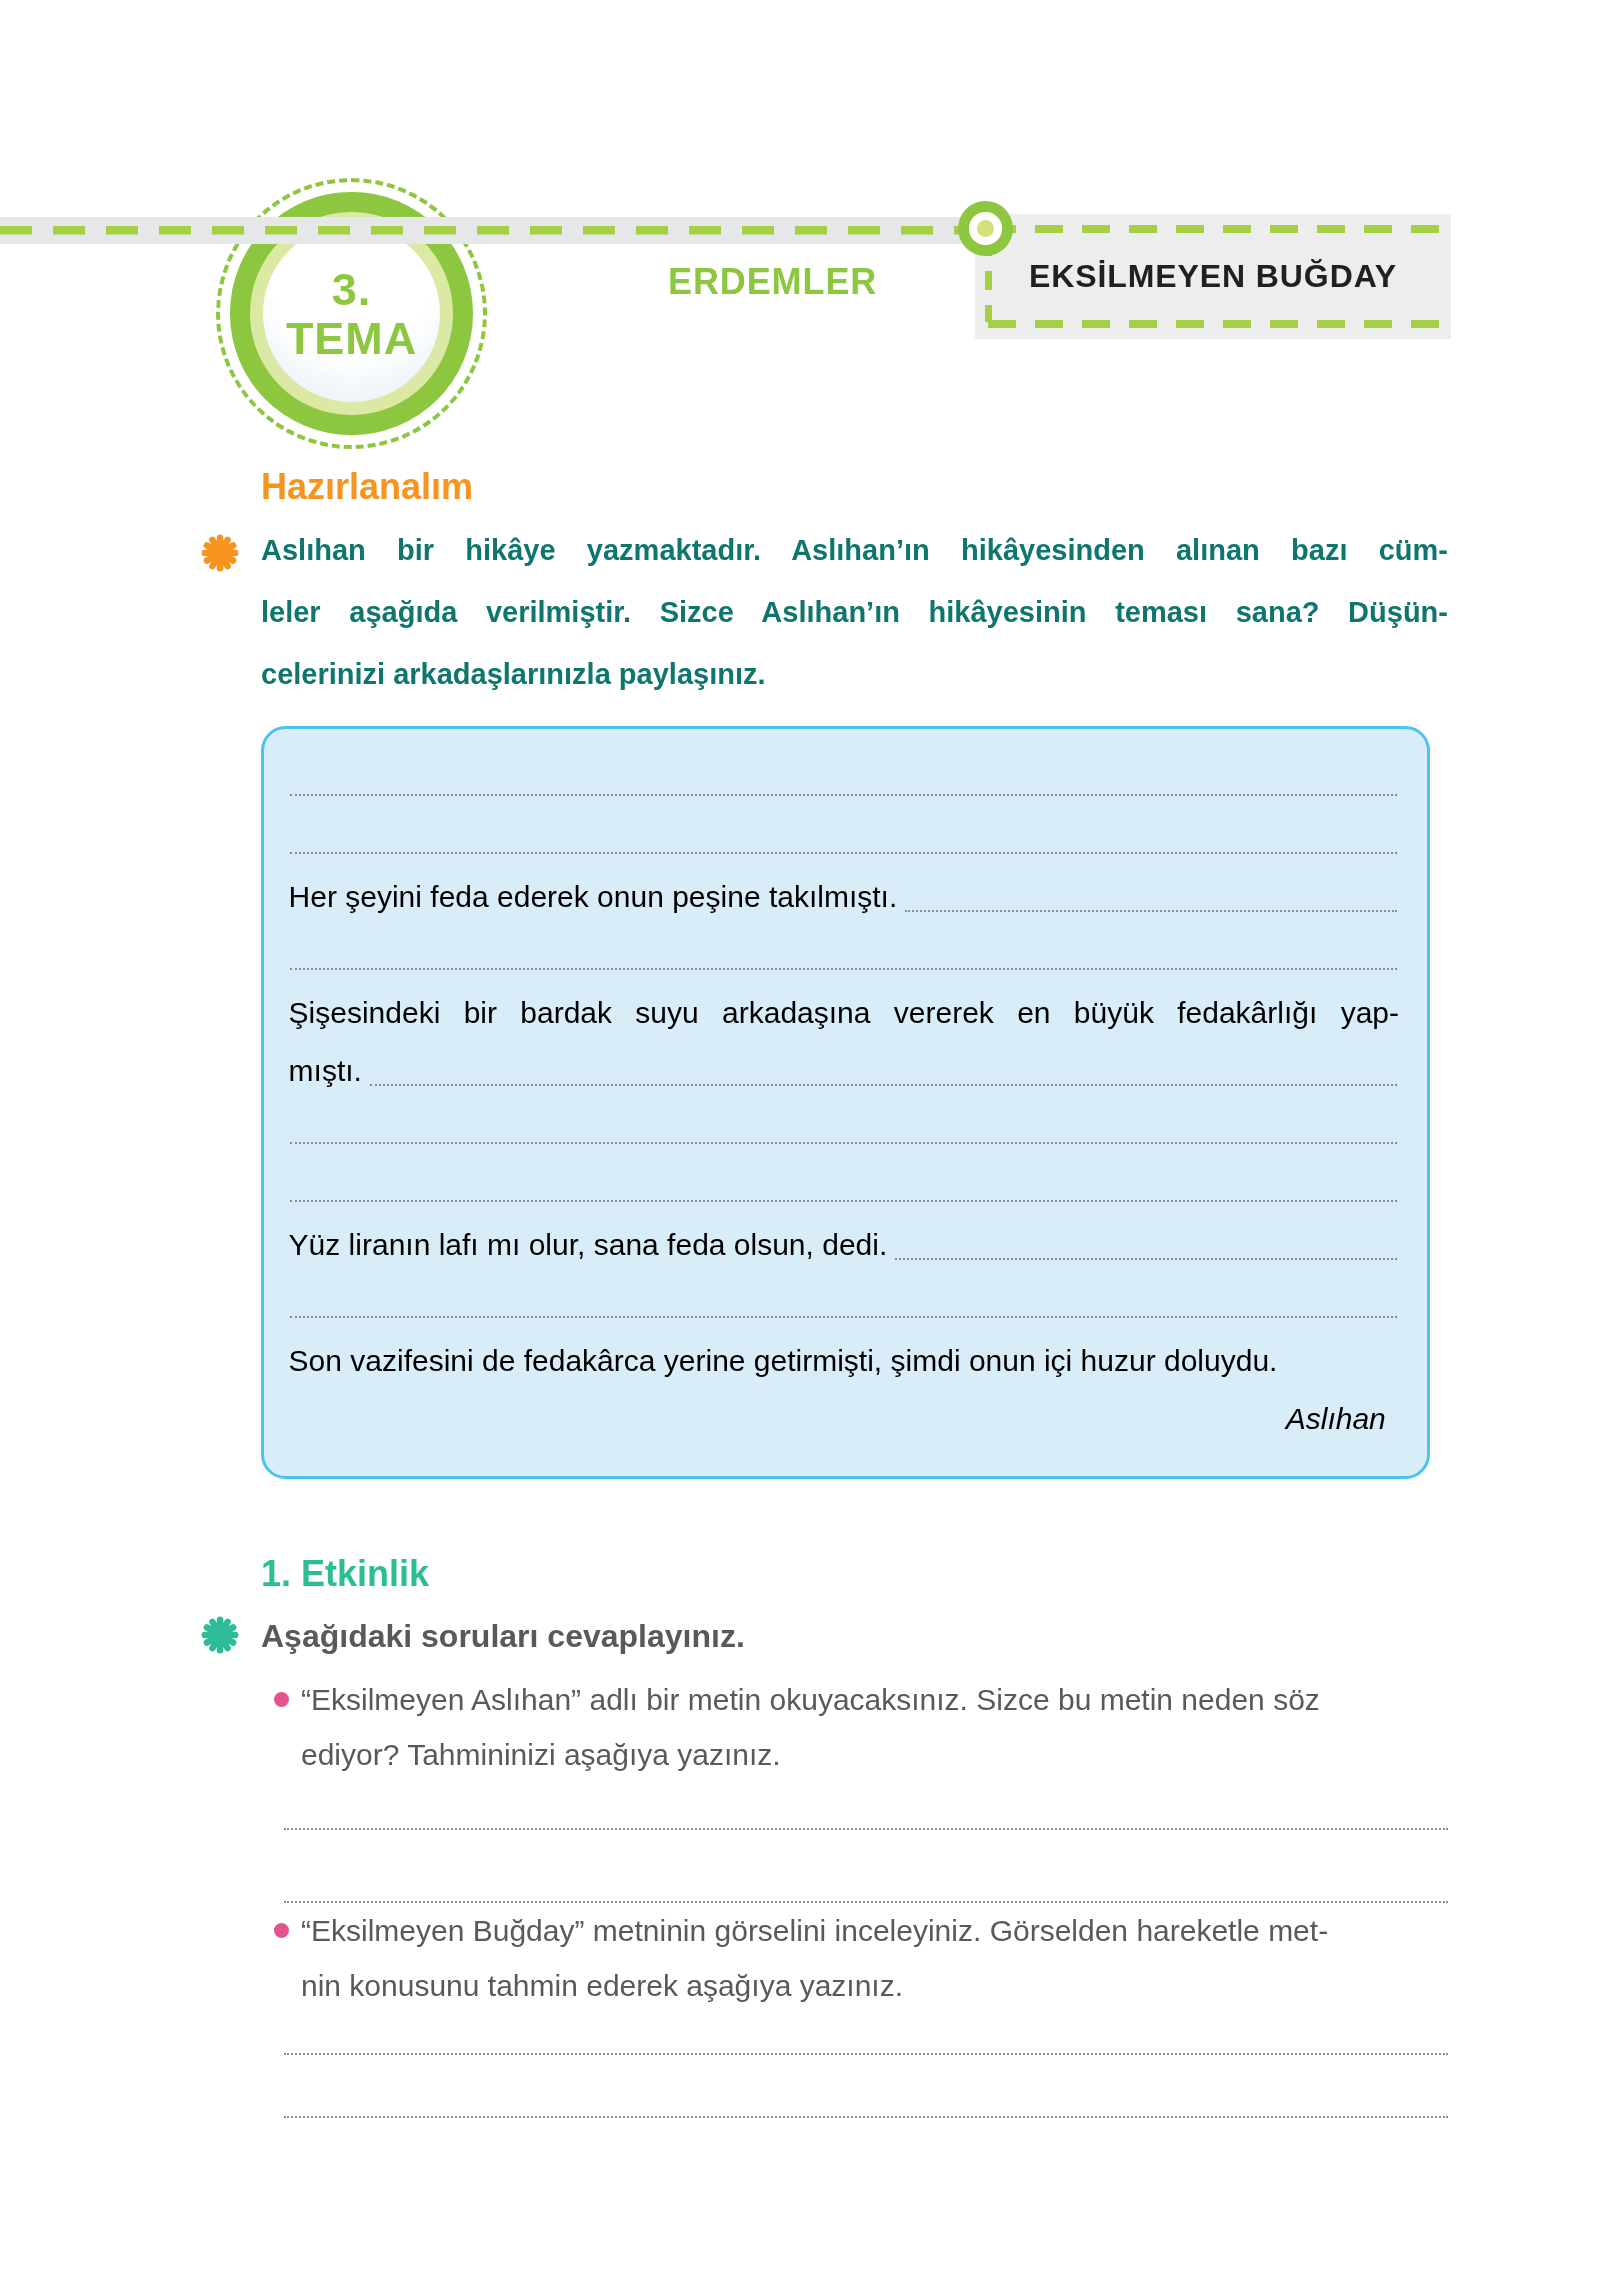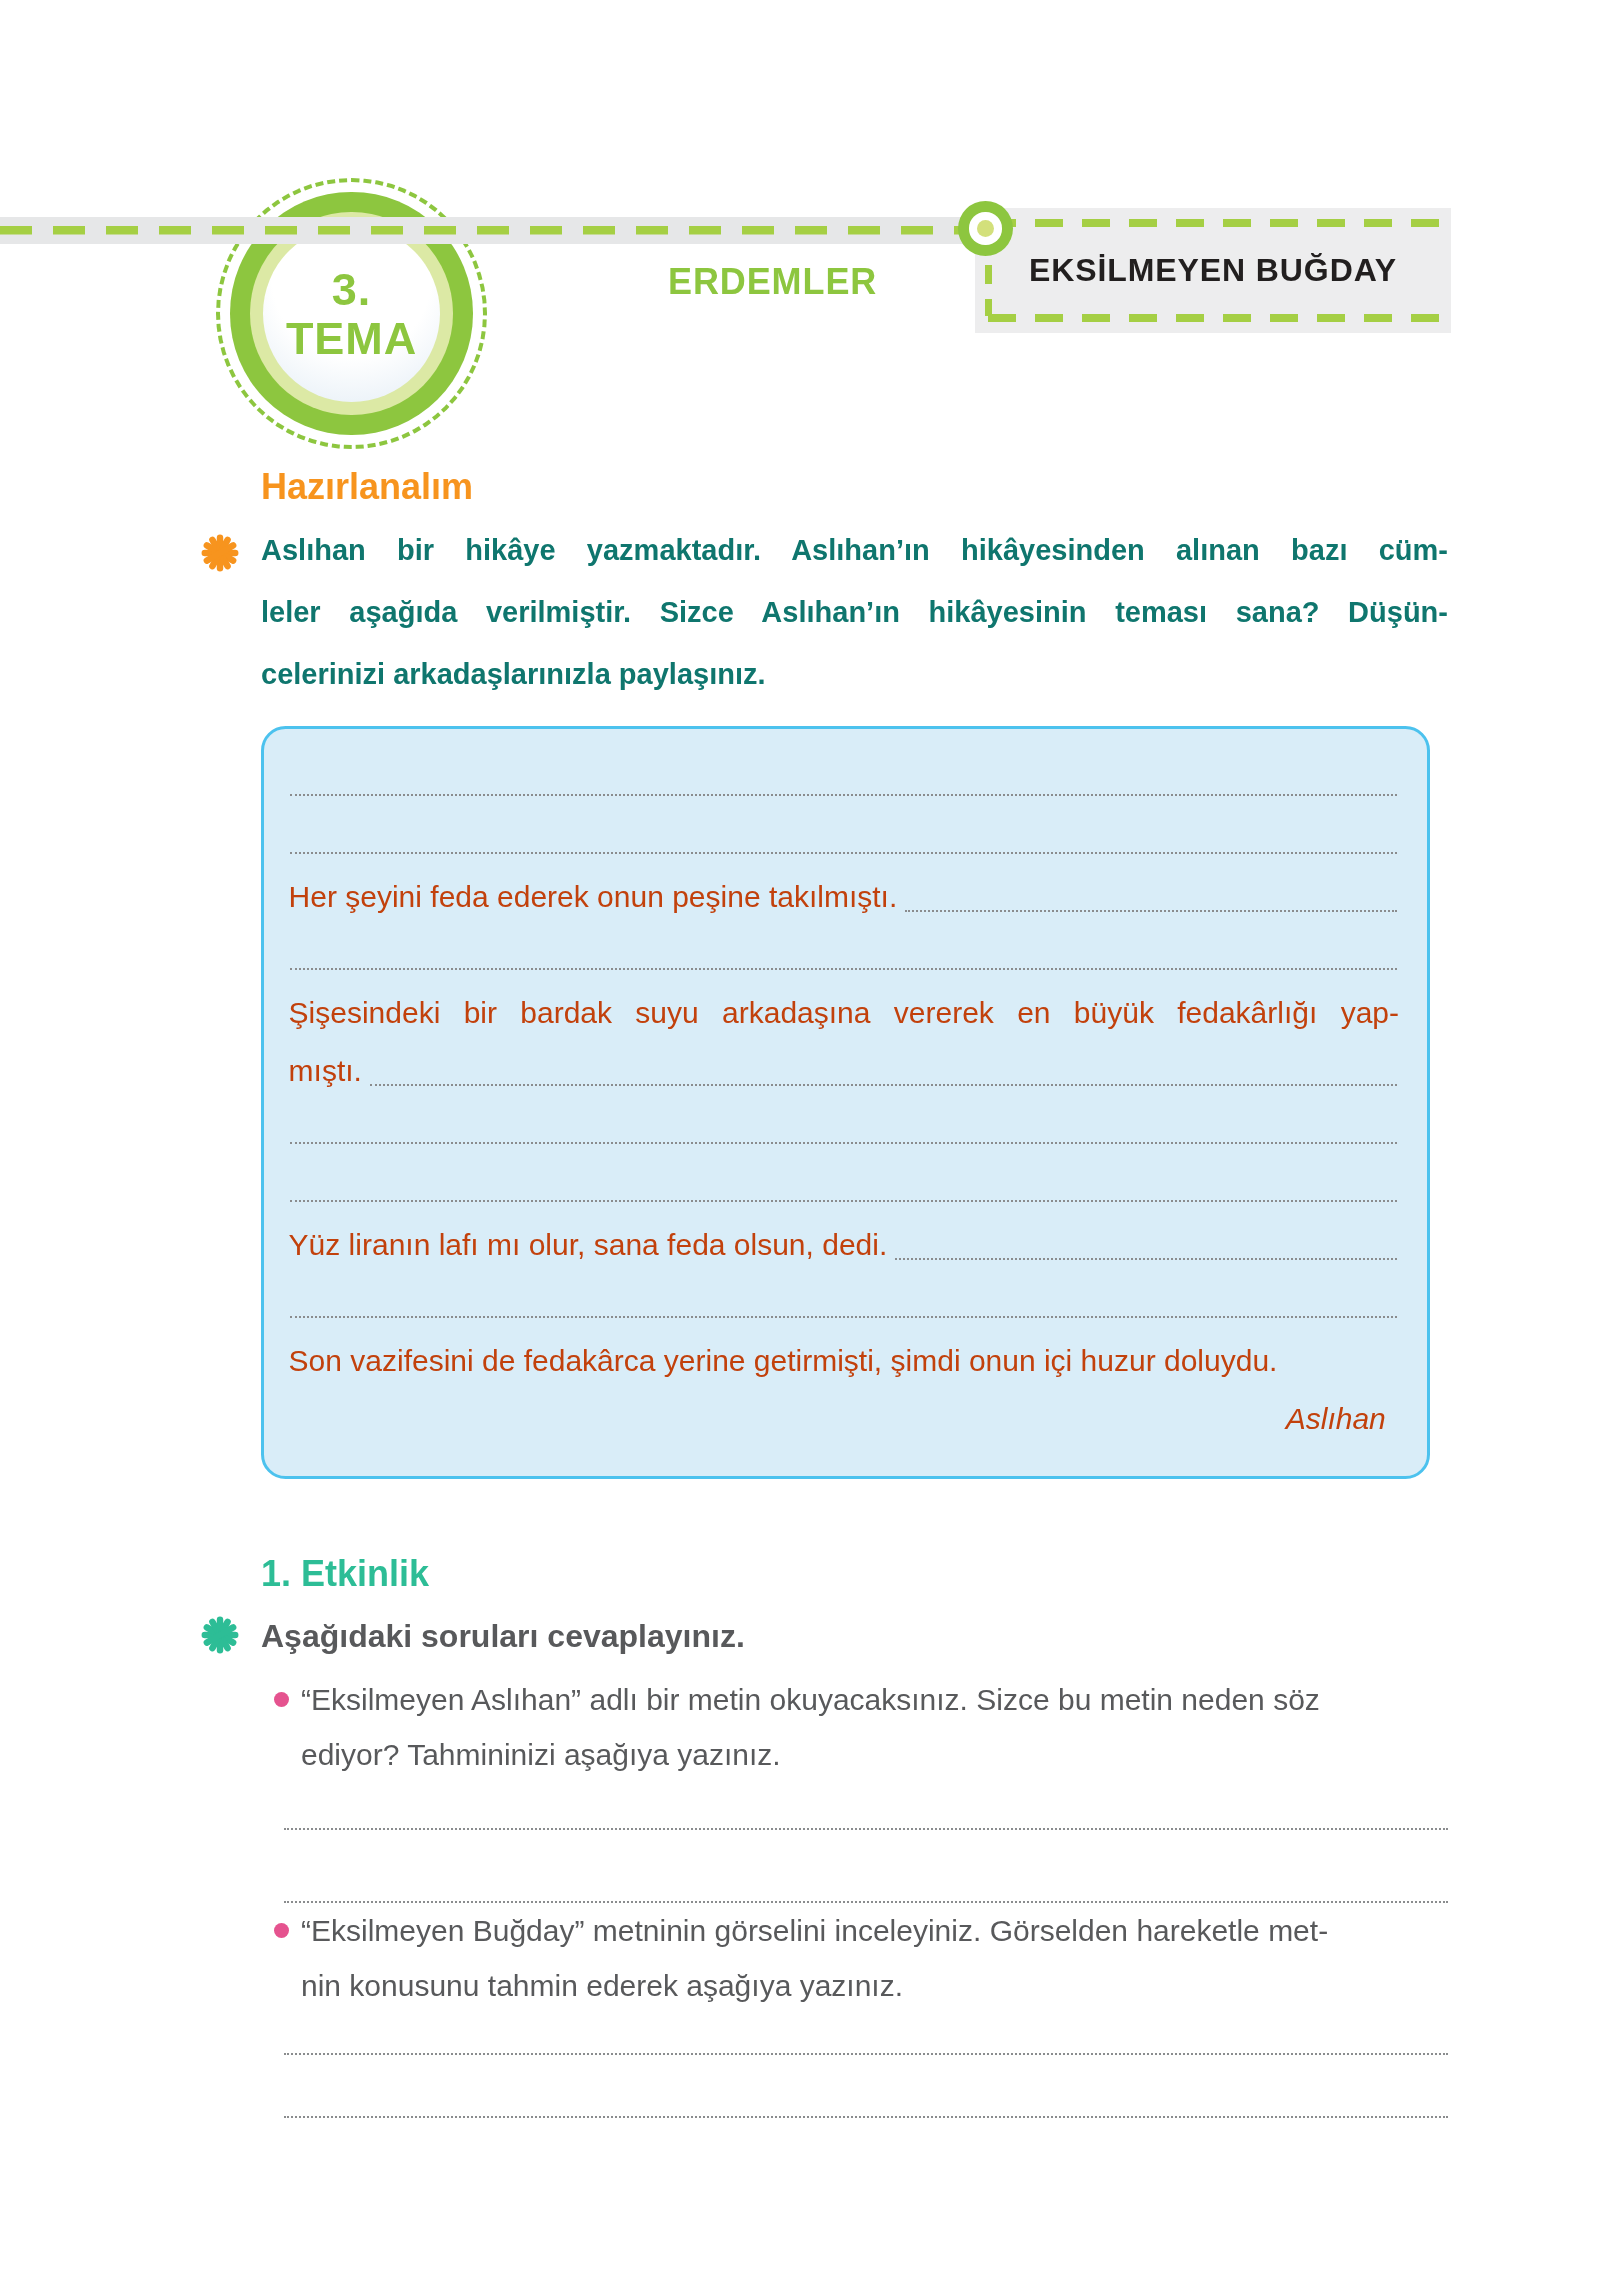--- a/index.html
+++ b/index.html
@@ -19,21 +19,21 @@
   .badge{position:absolute;left:216px;top:178px;width:271px;height:271px;z-index:1;
     border:4.7px dashed #8dc63f;border-radius:50%;box-sizing:border-box;}
   .badge-green{position:absolute;inset:10.4px;background:#8dc63f;border-radius:50%;}
   .badge-pale{position:absolute;inset:20px;background:#dce9a5;border-radius:50%;}
   .badge-core{position:absolute;inset:12.3px;border-radius:50%;
     background:radial-gradient(circle at 50% 30%,#ffffff 52%,#e2ecf5 100%);
     display:flex;flex-direction:column;align-items:center;justify-content:center;z-index:2;}
   .badge-num,.badge-word{font-size:45px;font-weight:bold;color:#8dc63f;line-height:49px;letter-spacing:0.9px;}
   .erdemler{position:absolute;left:636px;top:261px;z-index:2;
     font-size:36px;font-weight:bold;color:#8dc63f;letter-spacing:0.9px;margin-left:32px;}
-  .title-box{position:absolute;left:975px;top:208px;width:476px;height:125px;background:#ededee;z-index:2;}
+  .title-box{position:absolute;left:975px;top:214px;width:476px;height:125px;background:#ededee;z-index:2;}
   .tb-dash-top{position:absolute;left:13.2px;right:0;top:11.4px;height:7.6px;
     background:repeating-linear-gradient(90deg,#a5cf44 0 28px,rgba(0,0,0,0) 28px 47px);}
   .tb-dash-bottom{position:absolute;left:13.2px;right:3.8px;bottom:11.4px;height:7.6px;
     background:repeating-linear-gradient(90deg,#a5cf44 0 28px,rgba(0,0,0,0) 28px 47px);}
   .tb-dash-left{position:absolute;left:9.5px;top:23px;bottom:17px;width:7.6px;
     background:repeating-linear-gradient(180deg,#a5cf44 0 19px,rgba(0,0,0,0) 19px 34px);}
   .title-box-label{position:absolute;inset:0;display:flex;align-items:center;justify-content:center;
     font-size:32px;font-weight:bold;color:#221f1f;letter-spacing:0.9px;}
   .connector{position:absolute;left:958px;top:201px;width:55px;height:55px;border-radius:50%;
     background:#8dc63f;z-index:5;}
@@ -49,21 +49,21 @@
   .jl{text-align:justify;text-align-last:justify;}
   .ll{text-align:left;}
   .star{position:absolute;left:-60px;top:12.3px;width:38px;height:38px;}
   .instruction{position:relative;margin-top:17px;font-weight:bold;font-size:32px;line-height:42px;color:#58595b;}
   .instruction .star{top:1.9px;}
 
   
   .story-box{box-sizing:border-box;margin-top:21px;width:1169px;
     background:#d9edf8;border:3.8px solid #4cc2ee;border-radius:24.6px;
     padding:23px 28px 28px 24.6px;}
-  .row{height:58px;font-size:30px;color:#c2410c;display:flex;align-items:center;}
+  .row{height:58px;font-size:30px;color:#000000;display:flex;align-items:center;}
   .row .txt{white-space:nowrap;line-height:58px;}
   .dotfill{flex:1;border-bottom:2.8px dotted #8a8c8e;margin:0 1.9px 13.2px 7.6px;align-self:flex-end;}
   .row.dotsonly .dotfill{margin-left:1.9px;}
   .row.justrow{display:block;text-align:justify;text-align-last:justify;line-height:58px;}
   .row.plainrow{display:block;line-height:58px;}
   .row.authorrow{display:block;text-align:right;font-style:italic;line-height:58px;padding-right:13.2px;}
 
   
   .bullet{position:relative;padding-left:40px;font-size:30px;line-height:55px;color:#58595b;}
   .bullet1{margin-top:15px;}

